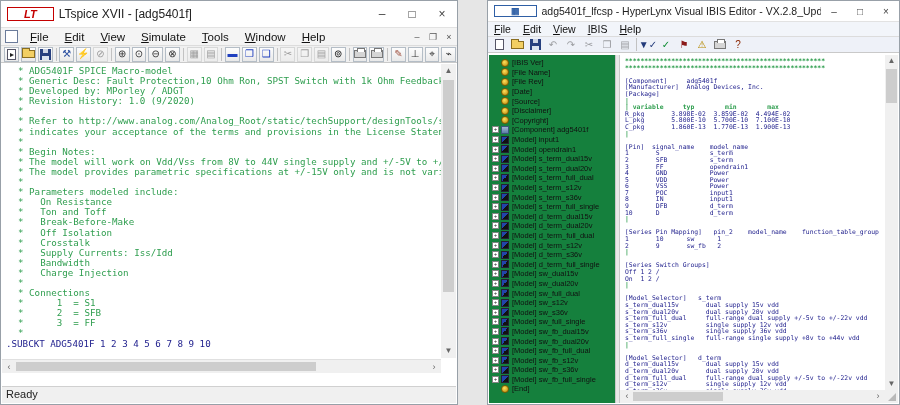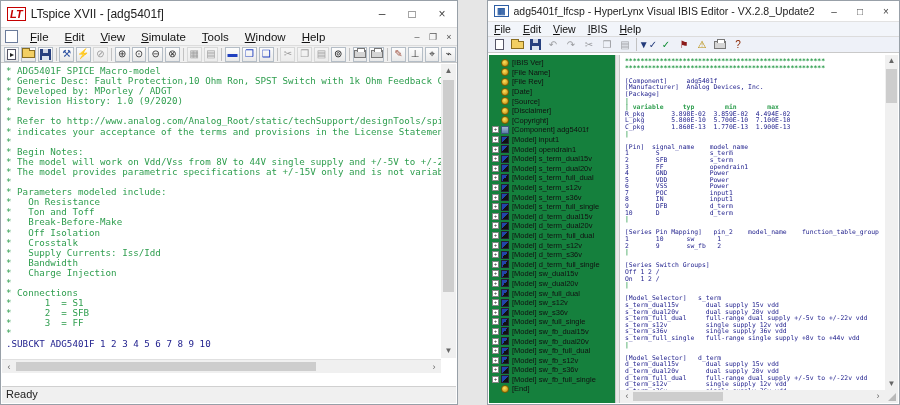--- a/index.html
+++ b/index.html
@@ -6,21 +6,21 @@
   html,body { width:900px; height:405px; overflow:hidden; background:#e6e6e6;
               font-family:"Liberation Sans", sans-serif; }
   .window { position:absolute; background:#fff; border:1px solid #98a0a8; }
   #win-lt { left:0; top:0; width:458px; height:405px; }
   #win-ibis { left:487px; top:0; width:413px; height:405px; }
 
   
   .titlebar { display:flex; align-items:center; background:#fff; }
   #win-lt .titlebar { height:26px; }
   #win-ibis .titlebar { height:20px; }
-  .title-icon { margin:0 5px 0 6px; font-weight:bold; font-style:italic; font-size:11px; color:#c40000; border:1px solid #c40000; padding:0 2px; line-height:12px; background:#fff; }
+  .title-icon { margin:0 5px 0 6px; font-weight:bold; font-style:italic; font-size:11px; color:#c40000; border:1px solid #c40000; padding:0 16px; line-height:12px; background:#fff; }
   #win-ibis .title-icon { color:#2f5fa5; border-color:#2f5fa5; font-style:normal; font-size:9px; line-height:10px; }
   .title-text { flex:1; font-size:12px; color:#222; white-space:nowrap; overflow:hidden; }
   #win-ibis .title-text { font-size:10.5px; }
   .win-controls { display:flex; height:100%; }
   .wc { width:30px; display:flex; align-items:center; justify-content:center; font-size:12px; color:#444; }
   #win-ibis .wc { width:26px; font-size:10px; }
 
   
   .menubar { display:flex; align-items:center; background:#f4f4f4; border-top:1px solid #e2e2e2; }
   #win-lt .menubar { height:18px; }
@@ -50,21 +50,21 @@
   .ic-folder::before { content:""; position:absolute; left:-1px; top:-3px; width:6px; height:2px; background:#f2cf63; border:1px solid #8a6d1f; border-bottom:none; }
   .ic-save { display:inline-block; width:11px; height:11px; background:#27407f; position:relative; }
   .ic-save::before { content:""; position:absolute; left:2px; bottom:0; width:7px; height:4px; background:#dce4f0; }
   .ic-save::after { content:""; position:absolute; left:3px; top:0; width:5px; height:4px; background:#cfd6e6; }
   .ic-printer { display:inline-block; width:12px; height:8px; background:#d5d5d5; border:1px solid #777; position:relative; }
   .ic-printer::before { content:""; position:absolute; left:2px; top:-3px; width:6px; height:3px; background:#fff; border:1px solid #777; border-bottom:none; }
 
   
   #lt-editor { position:absolute; left:1px; top:63px; right:16px; bottom:46px; background:#fff; overflow:hidden; padding:2px 0 0 4px; }
   .eline { font-family:"DejaVu Sans Mono", monospace; font-size:9.2px; line-height:10.1px; white-space:pre; }
-  .eline.k-c { color:#2f9e4f; }
+  .eline.k-c { color:#2f9e4f;margin-left:12px; }
   .eline.k-d { color:#22228f; }
 
   
   .vscroll { position:absolute; background:#f0f0f0; }
   #lt-vscroll { right:1px; top:63px; width:15px; bottom:46px; }
   .sarrow { position:absolute; left:0; width:100%; text-align:center; font-size:8px; color:#666; line-height:14px; height:14px; }
   .sthumb-v { position:absolute; left:2px; right:2px; background:#cdcdcd; }
   #lt-vthumb { top:16px; height:212px; }
   .hscroll { position:absolute; background:#f0f0f0; height:14px; }
   #lt-hscroll { left:1px; right:16px; bottom:31px; border-top:1px solid #e0e0e0; }

